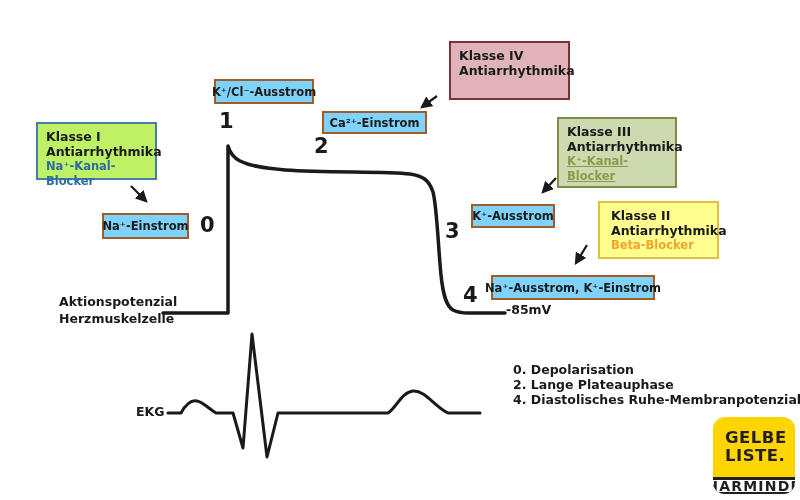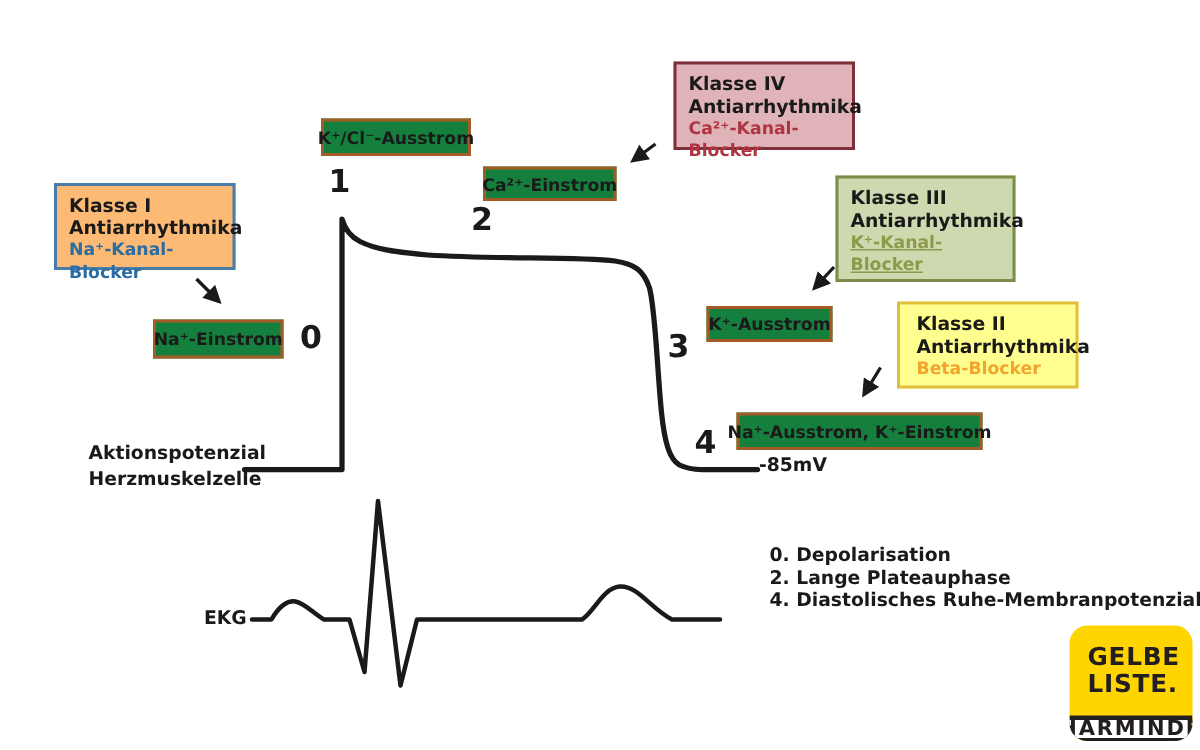--- a/index.html
+++ b/index.html
@@ -22,45 +22,45 @@
     position: absolute;
     border: 2px solid;
     padding: 5px 8px 4px 8px;
     font-weight: bold;
     line-height: 15px;
     font-size: 12.5px;
     color: #1a1a1a;
   }
   .class-box .blocker { font-size: 11.5px; }
 
-  .k1 { left: 36px;  top: 122px; width: 121px; height: 58px; background: #fdba74; border-color: #4a7ca8; }
+  .k1 { left: 36px;  top: 122px; width: 121px; height: 58px; background: #bef264; border-color: #4a7ca8; }
   .k1 .blocker { color: #2b6ca3; }
   .k4 { left: 449px; top: 41px;  width: 121px; height: 59px; background: #dfb3b8; border-color: #7e3038; }
   .k4 .blocker { color: #ae3442; }
   .k3 { left: 557px; top: 117px; width: 120px; height: 71px; background: #cdd9ae; border-color: #7d8c48; }
   .k3 .blocker { color: #8d9a4b; text-decoration: underline; }
   .k2 { left: 598px; top: 201px; width: 121px; height: 58px; background: #ffff8f; border-color: #e0bf3c; padding-left: 11px; }
   .k2 .blocker { color: #f2a42d; }
 
   
   .ion-box {
     position: absolute;
-    background: #15803d;
+    background: #7dd3fc;
     border: 2px solid #a35c25;
     color: #1a1a1a;
     font-weight: bold;
     font-size: 11.5px;
     display: flex;
     align-items: center;
     justify-content: center;
     white-space: nowrap;
   }
   .ion-na   { left: 102px; top: 213px; width: 87px;  height: 26px; }
   .ion-kcl  { left: 214px; top: 79px;  width: 100px; height: 25px; }
-  .ion-ca   { left: 322px; top: 111px; width: 89px;  height: 23px; }
+  .ion-ca   { left: 322px; top: 111px; width: 105px;  height: 23px; }
   .ion-kaus { left: 471px; top: 204px; width: 84px;  height: 24px; }
   .ion-nak  { left: 491px; top: 275px; width: 164px; height: 25px; }
 
   
   .phase {
     position: absolute;
     font-weight: bold;
     font-size: 21px;
     color: #1a1a1a;
   }
@@ -187,21 +187,20 @@
 
   <div class="class-box k1">
     <div>Klasse I</div>
     <div>Antiarrhythmika</div>
     <div class="blocker">Na⁺-Kanal-Blocker</div>
   </div>
 
   <div class="class-box k4">
     <div>Klasse IV</div>
     <div>Antiarrhythmika</div>
-    <div class="blocker">Ca²⁺-Kanal-Blocker</div>
   </div>
 
   <div class="class-box k3">
     <div>Klasse III</div>
     <div>Antiarrhythmika</div>
     <div class="blocker">K⁺-Kanal-Blocker</div>
   </div>
 
   <div class="class-box k2">
     <div>Klasse II</div>

